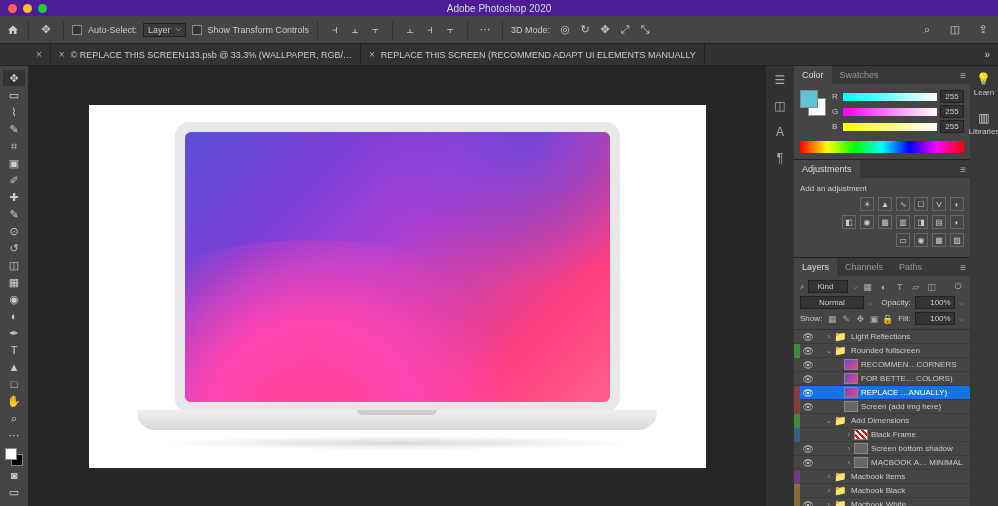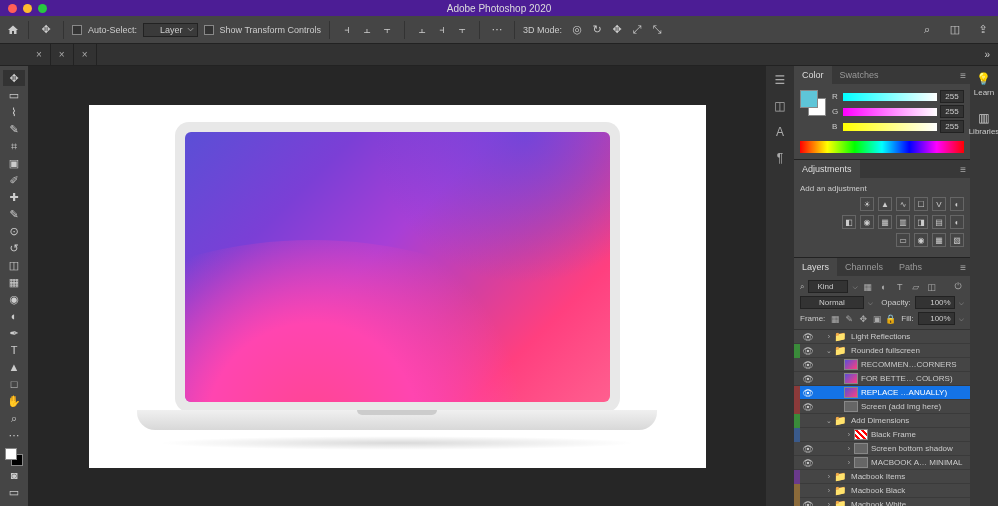--- a/index.html
+++ b/index.html
@@ -7,21 +7,21 @@
 .mac-titlebar{height:16px;background:#4c1d95;display:flex;align-items:center;padding:0 8px;position:relative}
 .traffic-lights{display:flex;gap:6px;position:absolute;left:8px}
 .tl{width:9px;height:9px;border-radius:50%}
 .tl.red{background:#ff5f57}.tl.yellow{background:#febc2e}.tl.green{background:#28c840}
 .mac-titlebar .title{margin:0 auto;color:#ddd;font-size:10px}
 .options-bar{height:28px;background:#454545;border-bottom:1px solid #222;display:flex;align-items:center;padding:0 6px;gap:6px}
 .home-icon{width:14px;height:14px;display:flex;align-items:center;justify-content:center}
 .ob-sep{width:1px;height:18px;background:#333;margin:0 2px}
 .checkbox{width:10px;height:10px;border:1px solid #888;background:#333}
 .ob-label{font-size:9px;color:#ccc}
-.ob-select{background:#3a3a3a;border:1px solid #222;padding:1px 14px 1px 16px;font-size:9px;color:#ccc;position:relative}
+.ob-select{background:#3a3a3a;border:1px solid #222;padding:1px 14px 1px 4px;font-size:9px;color:#ccc;position:relative}
 .ob-select::after{content:"⌵";position:absolute;right:3px;top:0;font-size:8px}
 .ob-icon-group{display:flex;gap:2px}
 .ob-icon{width:18px;height:18px;display:flex;align-items:center;justify-content:center;color:#ccc;font-size:11px}
 .ob-right{margin-left:auto;display:flex;gap:10px}
 .tab-bar{height:22px;background:#323232;display:flex;align-items:center;padding-left:28px;border-bottom:1px solid #222}
 .doc-tab{display:flex;align-items:center;padding:0 8px;height:22px;font-size:9px;color:#ccc;gap:6px;border-right:1px solid #222}
 .doc-tab.active{color:#fff}
 .tab-close{color:#aaa;font-size:10px}
 .tab-overflow{margin-left:auto;padding:0 8px;color:#ccc;font-size:10px}
 .workspace{display:flex;height:440px}
@@ -147,23 +147,25 @@
     <div class="ob-icon">⇪</div>
   </div>
 </div>
 
 <div class="tab-bar">
   <div class="doc-tab active">
     <span class="tab-close">×</span>
   </div>
   <div class="doc-tab">
     <span class="tab-close">×</span>
+    <span>© REPLACE THIS SCREEN133.psb @ 33.3% (WALLPAPER, RGB/…</span>
   </div>
   <div class="doc-tab">
     <span class="tab-close">×</span>
+    <span>REPLACE THIS SCREEN (RECOMMEND ADAPT UI ELEMENTS MANUALLY</span>
   </div>
   <div class="tab-overflow">»</div>
 </div>
 
 <div class="workspace">
   <div class="toolbox">
     <div class="tool sel">✥</div>
     <div class="tool">▭</div>
     <div class="tool">⌇</div>
     <div class="tool">✎</div>
@@ -298,21 +300,21 @@
           <div class="fi" style="margin-left:auto">⏻</div>
         </div>
         <div class="lc-row">
           <div class="sel">Normal</div>
           <span style="font-size:7px">⌵</span>
           <span class="lab" style="margin-left:auto">Opacity:</span>
           <div class="val">100%</div>
           <span style="font-size:7px">⌵</span>
         </div>
         <div class="lc-row">
-          <span class="lab">Frame:</span>
+          <span class="lab">Show:</span>
           <div class="locks">
             <div class="fi">▦</div>
             <div class="fi">✎</div>
             <div class="fi">✥</div>
             <div class="fi">▣</div>
             <div class="fi">🔒</div>
           </div>
           <span class="lab" style="margin-left:auto">Fill:</span>
           <div class="val">100%</div>
           <span style="font-size:7px">⌵</span>

